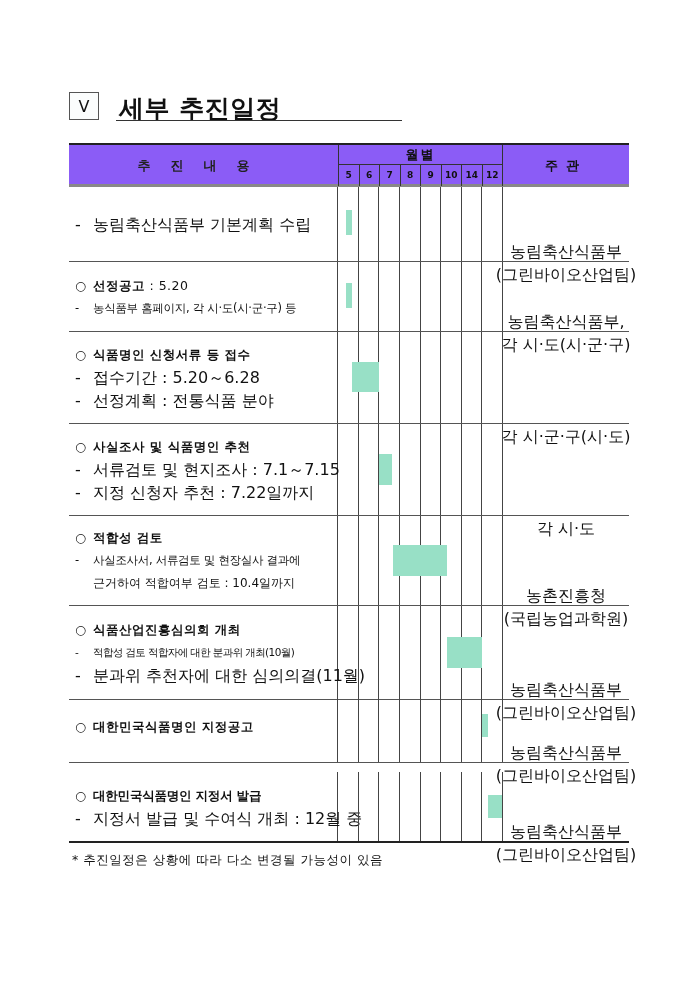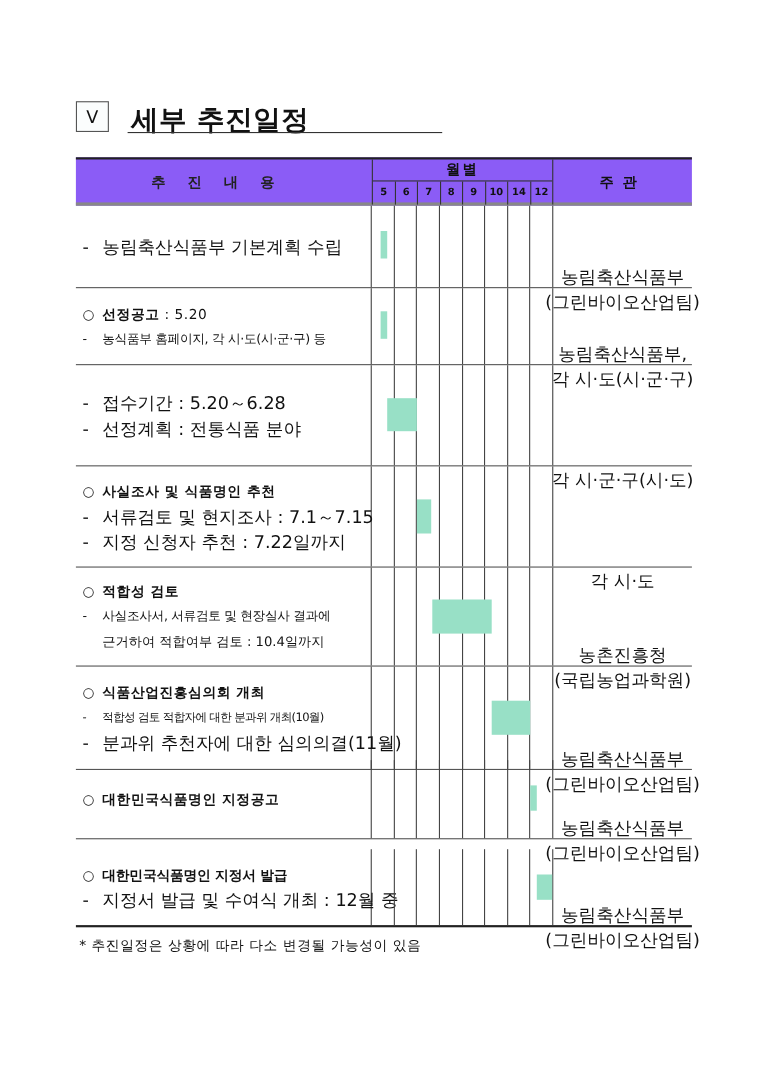--- a/index.html
+++ b/index.html
@@ -109,20 +109,21 @@
     </div>
     <div class="bar" style="left:277px;top:21px;width:6px;height:25px;"></div>
     <div class="cell-org">
       <div>농림축산식품부,</div>
       <div>각 시·도(시·군·구)</div>
     </div>
   </div>
 
   <div class="row" style="top:189px;height:92px;">
     <div class="cell-content">
+      <div class="line-main"><span class="bullet">○</span><span>식품명인 신청서류 등 접수</span></div>
       <div class="line-sub"><span class="dash">-</span><span>접수기간 : 5.20～6.28</span></div>
       <div class="line-sub"><span class="dash">-</span><span>선정계획 : 전통식품 분야</span></div>
     </div>
     <div class="cell-months">
       <div class="mcol"></div>
         <div class="mcol"></div>
         <div class="mcol"></div>
         <div class="mcol"></div>
       <div class="mcol"></div>
         <div class="mcol"></div>

